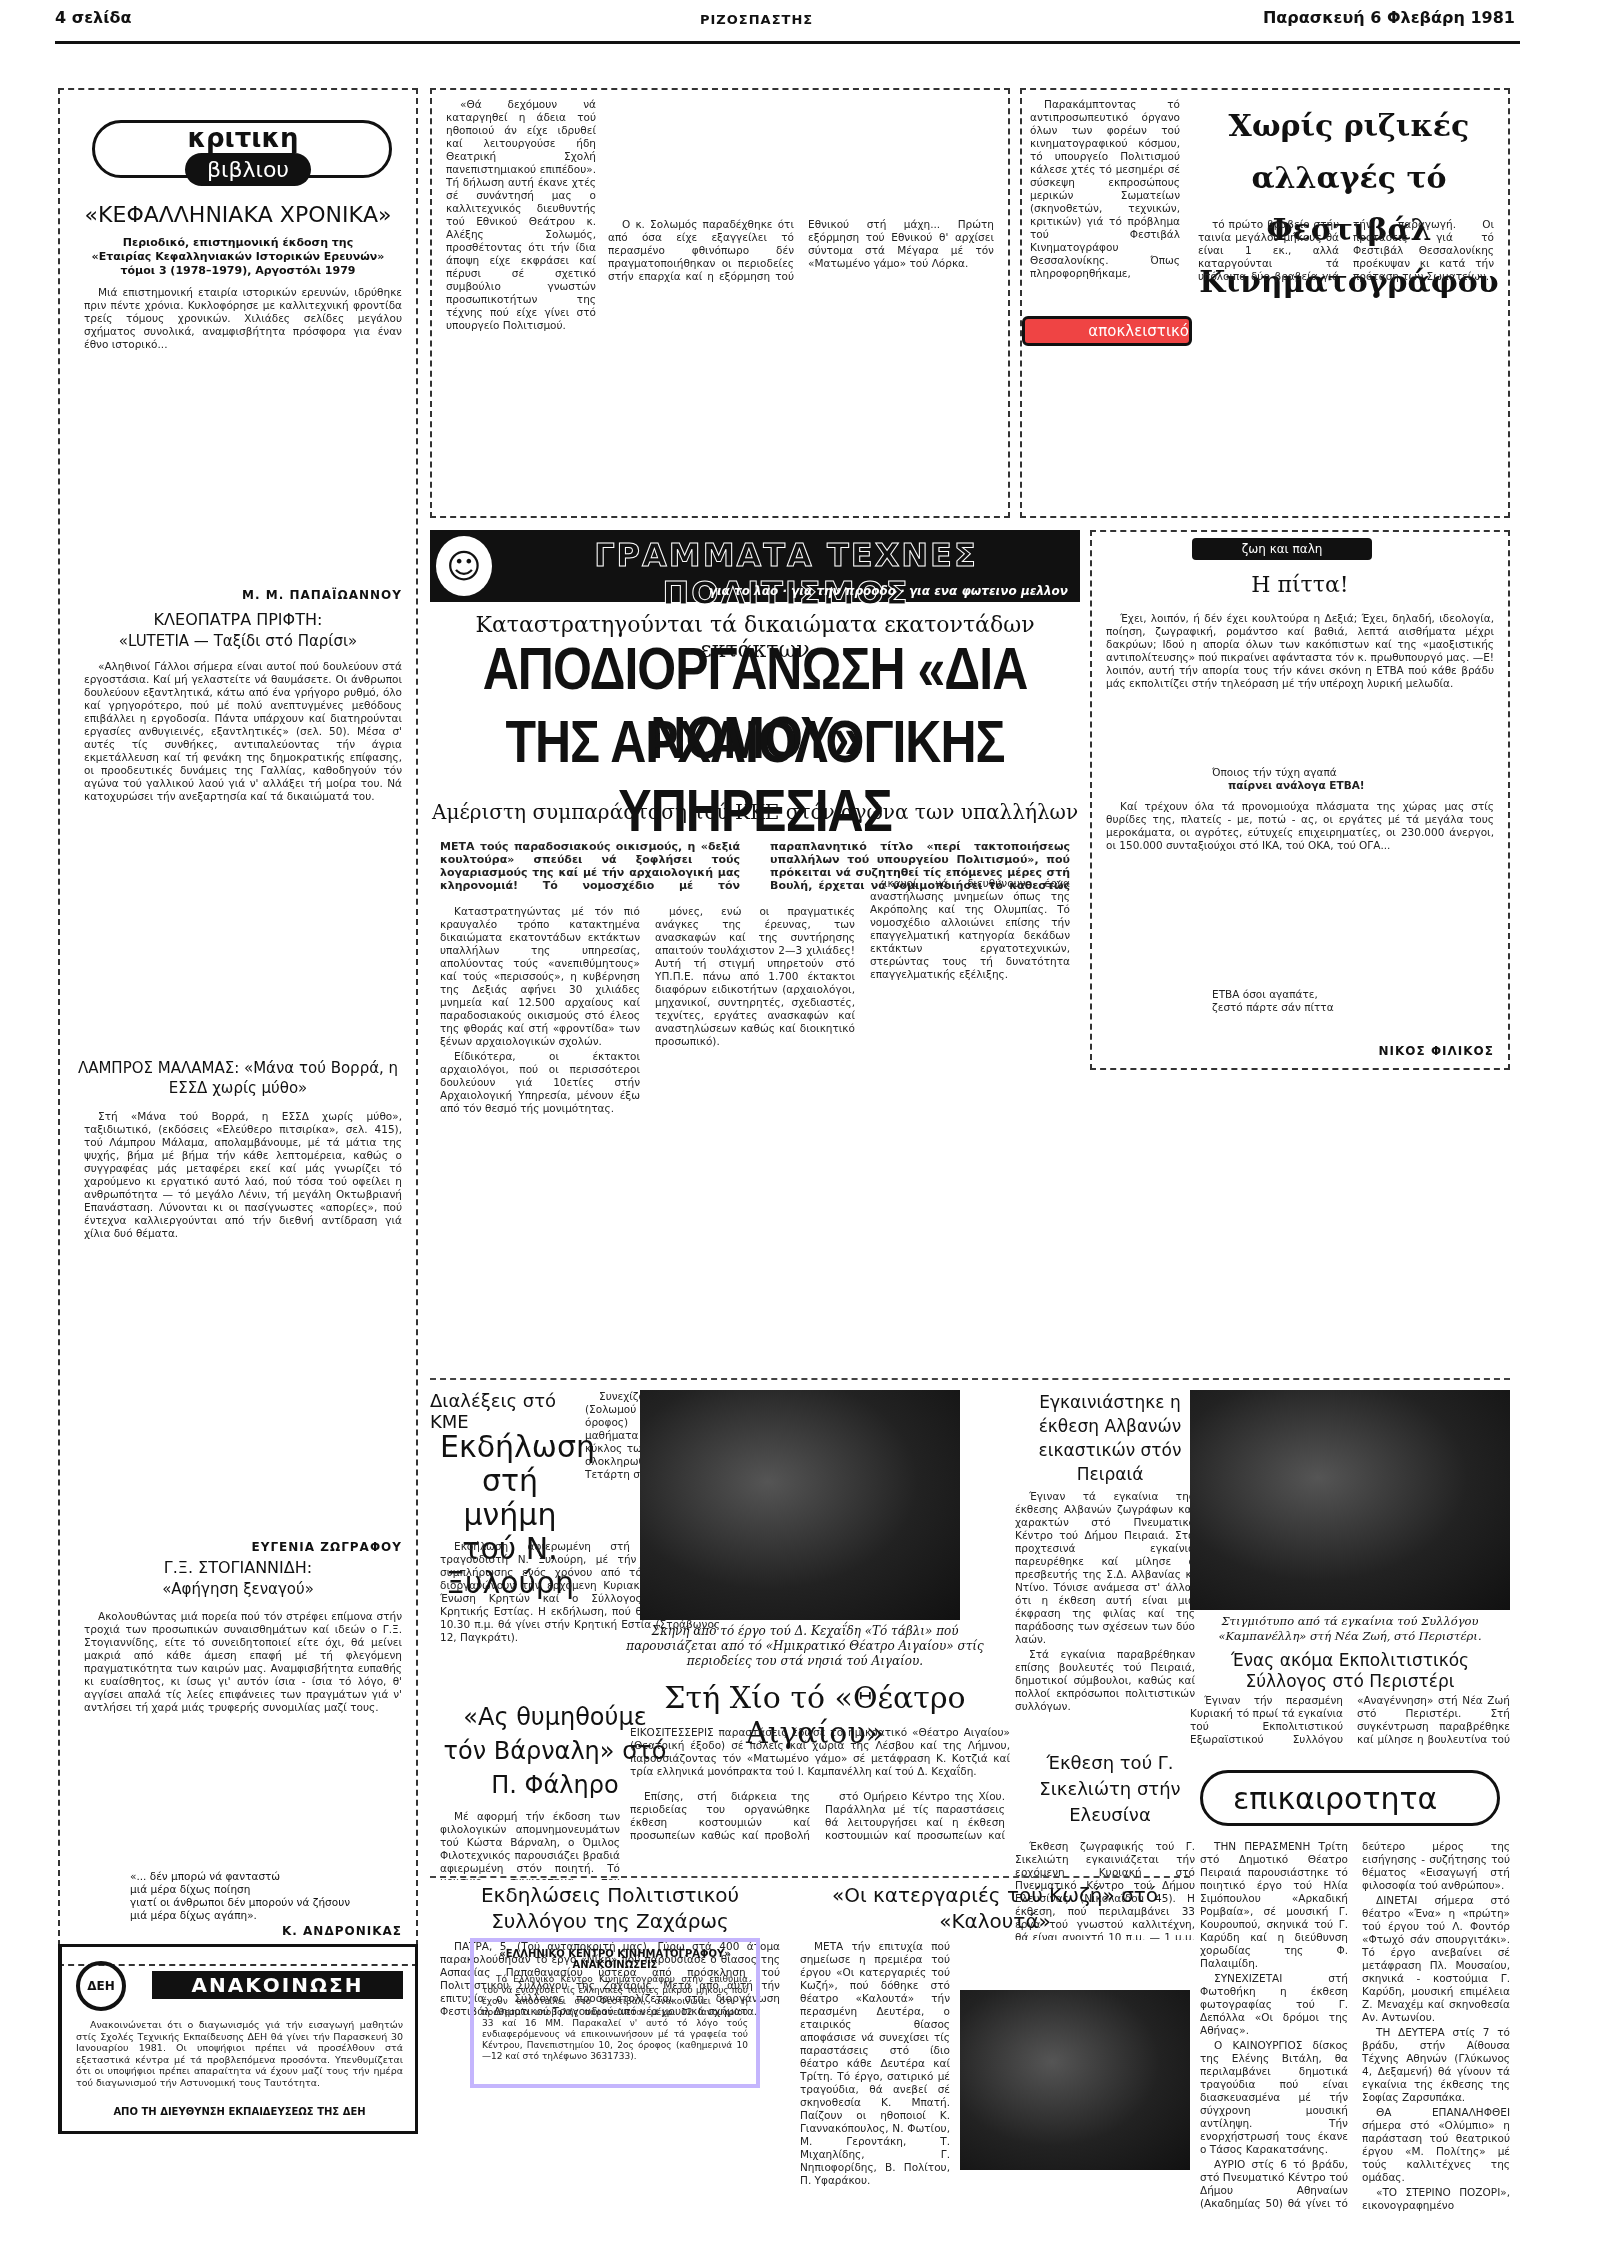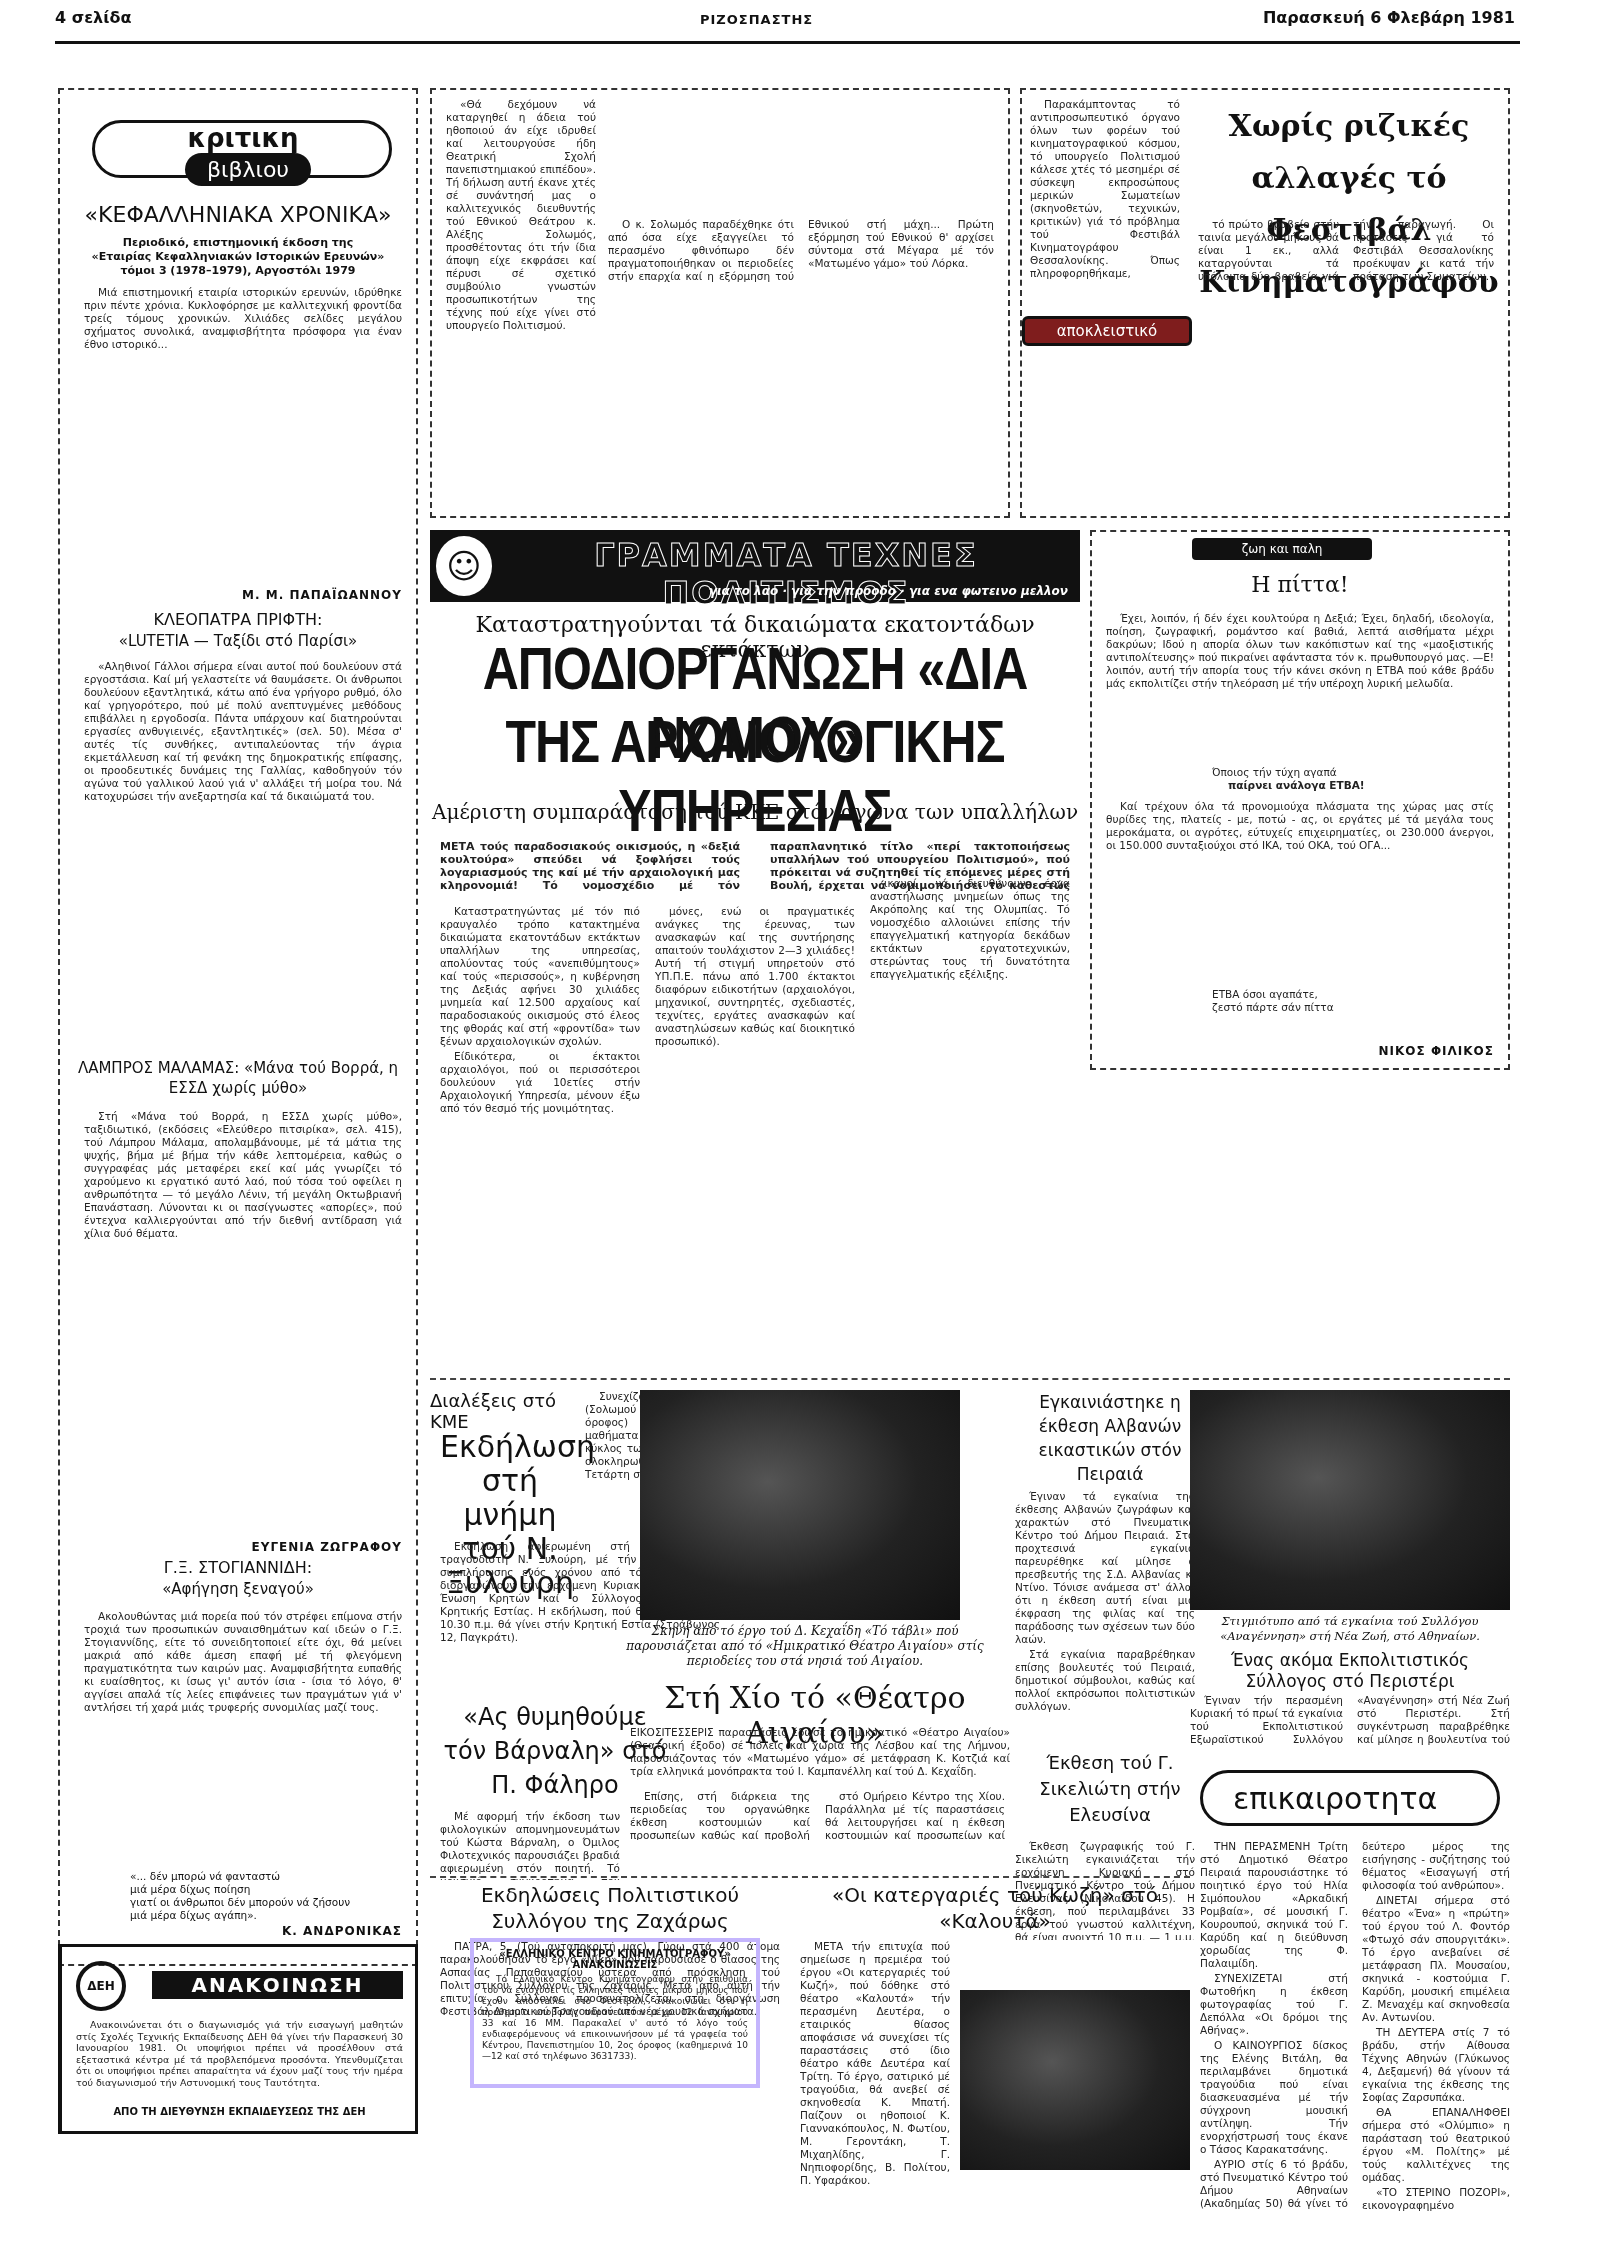--- a/index.html
+++ b/index.html
@@ -88,21 +88,21 @@
     </div>
   <div class="text" style="position:absolute; left:176px; right:14px; top:128px; height:290px; column-count:2; column-gap:14px; overflow:hidden;">
       <p>Ο κ. Σολωμός παραδέχθηκε ότι από όσα είχε εξαγγείλει τό περασμένο φθινόπωρο δέν πραγματοποιήθηκαν οι περιοδείες στήν επαρχία καί η εξόρμηση τού Εθνικού στή μάχη... Πρώτη εξόρμηση τού Εθνικού θ' αρχίσει σύντομα στά Μέγαρα μέ τόν «Ματωμένο γάμο» τού Λόρκα.</p>
     </div>
 </div>
 
 <div class="abs box" style="left:1020px; top:88px; width:490px; height:430px;">
   <div class="text" style="position:absolute; left:8px; top:8px; width:150px; height:210px; overflow:hidden;">
       <p>Παρακάμπτοντας τό αντιπροσωπευτικό όργανο όλων των φορέων τού κινηματογραφικού κόσμου, τό υπουργείο Πολιτισμού κάλεσε χτές τό μεσημέρι σέ σύσκεψη εκπροσώπους μερικών Σωματείων (σκηνοθετών, τεχνικών, κριτικών) γιά τό πρόβλημα τού Φεστιβάλ Κινηματογράφου Θεσσαλονίκης. Όπως πληροφορηθήκαμε,</p>
     </div>
-  <div class="pill" style="position:absolute; left:0px; top:226px; width:170px; height:30px; background:#7f1d1d; color:#fff; justify-content:center; border-radius:6px;">
+  <div class="pill" style="position:absolute; left:0px; top:226px; width:170px; height:30px; background:#ef4444; color:#fff; justify-content:flex-end; border-radius:6px;">
       <span style="font-size:15px;">αποκλειστικό</span>
     </div>
   <div class="head1" style="position:absolute; left:176px; right:8px; top:10px; font-size:30px; line-height:52px;">Χωρίς ριζικές αλλαγές τό Φεστιβάλ Κινηματογράφου</div>
   <div class="text" style="position:absolute; left:176px; right:14px; top:128px; height:290px; column-count:2; column-gap:14px; overflow:hidden;">
       <p>τό πρώτο βραβείο στήν ταινία μεγάλου μήκους θά είναι 1 εκ., αλλά καταργούνται τά υπόλοιπα δύο βραβεία γιά τήν παραγωγή. Οι προτάσεις γιά τό Φεστιβάλ Θεσσαλονίκης προέκυψαν κι κατά τήν πρόταση των Σωματείων.</p>
     </div>
 </div>
 
 <div class="abs banner" style="left:430px; top:530px; width:650px; height:72px;">
   <div style="position:absolute; left:6px; top:6px; width:56px; height:60px; border-radius:50%; background:#fff; color:#111; font-size:34px; display:flex; align-items:center; justify-content:center;">☺</div>
@@ -180,21 +180,21 @@
 <div class="abs text" style="left:1015px; top:1490px; width:180px; height:240px; overflow:hidden;">
     <p>Έγιναν τά εγκαίνια της έκθεσης Αλβανών ζωγράφων καί χαρακτών στό Πνευματικό Κέντρο τού Δήμου Πειραιά. Στά προχτεσινά εγκαίνια παρευρέθηκε καί μίλησε ο πρεσβευτής της Σ.Δ. Αλβανίας κ. Ντίνο. Τόνισε ανάμεσα στ' άλλα, ότι η έκθεση αυτή είναι μιά έκφραση της φιλίας καί της παράδοσης των σχέσεων των δύο λαών.</p>
     <p>Στά εγκαίνια παραβρέθηκαν επίσης βουλευτές τού Πειραιά, δημοτικοί σύμβουλοι, καθώς καί πολλοί εκπρόσωποι πολιτιστικών συλλόγων.</p>
   </div>
 <div class="abs h-sans" style="left:1010px; top:1750px; width:200px; font-size:18px; line-height:26px;">Έκθεση τού Γ. Σικελιώτη στήν Ελευσίνα</div>
 <div class="abs text" style="left:1015px; top:1840px; width:180px; height:100px; overflow:hidden;">
     <p>Έκθεση ζωγραφικής τού Γ. Σικελιώτη εγκαινιάζεται τήν ερχόμενη Κυριακή στό Πνευματικό Κέντρο τού Δήμου Ελευσίνας (Νικολαΐδου 45). Η έκθεση, πού περιλαμβάνει 33 έργα τού γνωστού καλλιτέχνη, θά είναι ανοιχτή 10 π.μ. — 1 μ.μ. καί 5 — 8 μ.μ.</p>
   </div>
 
 <div class="abs photo" style="left:1190px; top:1390px; width:320px; height:220px;"></div>
-<div class="abs serif" style="left:1190px; top:1614px; width:320px; font-style:italic; font-size:11.5px; text-align:center; line-height:15px;">Στιγμιότυπο από τά εγκαίνια τού Συλλόγου «Αναγέννηση» στή Νέα Ζωή, στό Αθηναίων.</div>
+<div class="abs serif" style="left:1190px; top:1614px; width:320px; font-style:italic; font-size:11.5px; text-align:center; line-height:15px;">Στιγμιότυπο από τά εγκαίνια τού Συλλόγου «Καμπανέλλη» στή Νέα Ζωή, στό Περιστέρι.</div>
 <div class="abs h-sans" style="left:1190px; top:1650px; width:320px; font-size:17px; line-height:21px;">Ένας ακόμα Εκπολιτιστικός Σύλλογος στό Περιστέρι</div>
 <div class="abs text" style="left:1190px; top:1694px; width:320px; height:60px; column-count:2; column-gap:14px; overflow:hidden;">
     <p>Έγιναν τήν περασμένη Κυριακή τό πρωί τά εγκαίνια τού Εκπολιτιστικού Εξωραϊστικού Συλλόγου «Αναγέννηση» στή Νέα Ζωή στό Περιστέρι. Στή συγκέντρωση παραβρέθηκε καί μίλησε η βουλευτίνα τού ΚΚΕ σ. Μαρία Δαμανάκη. Επίσης παραβρέθηκαν δυό δημοτικοί σύμβουλοι, εκπρόσωποι των Συλλόγων Αγίου Ιεροθέου, Νέας Ζωής ο «Πλάτων», Χρυσούπολης, Κηπούπολης, Ανθούπολης, οι σύλλογοι Γονέων καί Κηδεμόνων των δημοτικών σχολείων της περιοχής. Στούς συγκεντρωμένους μίλησε ο πρόεδρος τού Συλλόγου «Αναγέννηση» καί ο δημοτικός σύμβουλος Βαγγέλης Κουρής.</p>
   </div>
 
 <div class="abs pill" style="left:1200px; top:1770px; width:300px; height:56px; justify-content:flex-start; padding-left:30px;">
     <span style="font-size:30px;">επικαιροτητα</span>
   </div>
 <div class="abs text" style="left:1200px; top:1840px; width:310px; height:380px; column-count:2; column-gap:14px; overflow:hidden;">
   <p>ΤΗΝ ΠΕΡΑΣΜΕΝΗ Τρίτη στό Δημοτικό Θέατρο Πειραιά παρουσιάστηκε τό ποιητικό έργο τού Ηλία Σιμόπουλου «Αρκαδική Ρομβαία», σέ μουσική Γ. Κουρουπού, σκηνικά τού Γ. Καρύδη καί η διεύθυνση χορωδίας της Φ. Παλαιμίδη.</p>

